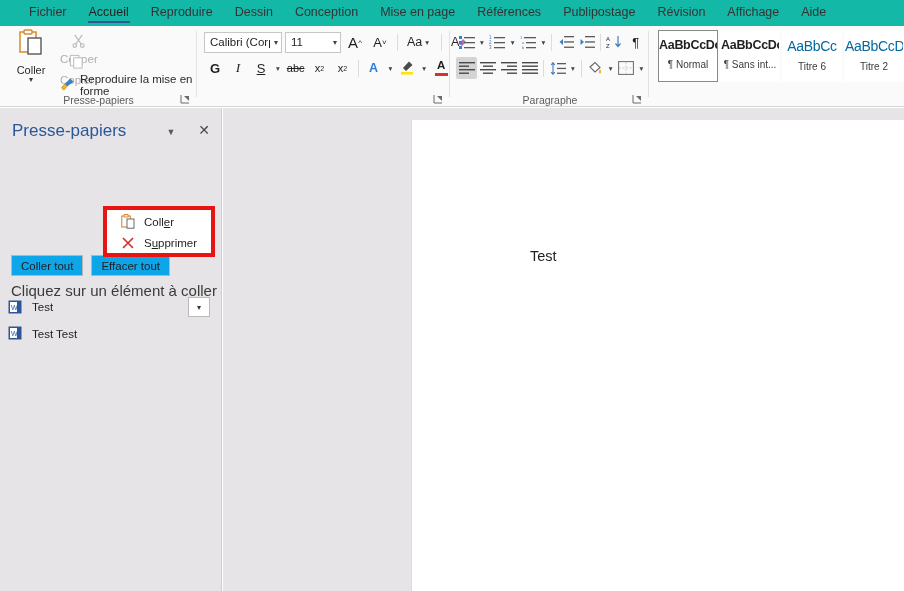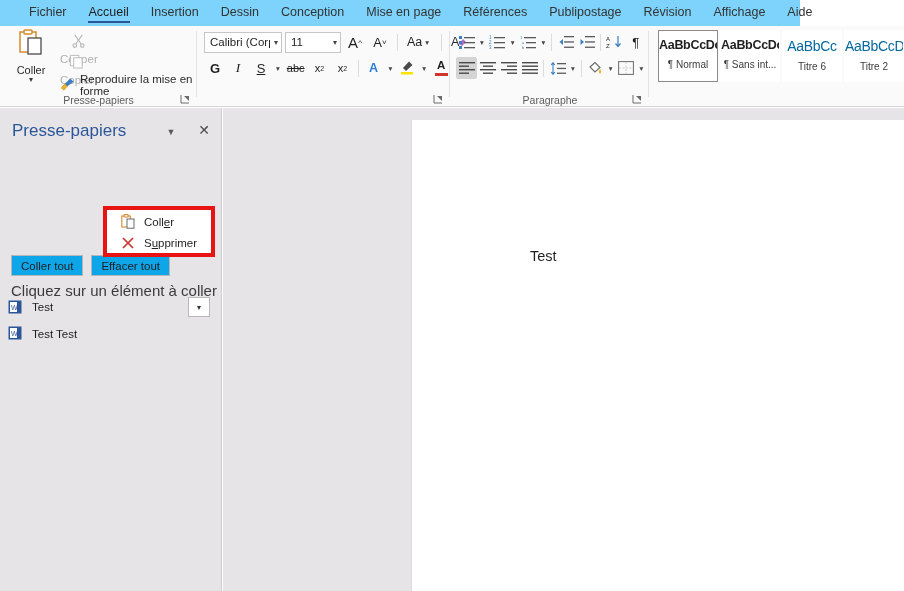--- a/index.html
+++ b/index.html
@@ -7,22 +7,22 @@
     width: 904px; height: 591px;
     overflow: hidden;
     font-family: "Liberation Sans", sans-serif;
     background: #ffffff;
     color: #1f1f1f;
   }
   #app { position: relative; width: 904px; height: 591px; }
 
   
   .tabbar {
-    position: absolute; top: 0; left: 0; width: 800px; height: 26px;
-    background: #7dd3fc;
+    position: absolute; top: 0; left: 0; width: 904px; height: 26px;
+    background: #14b8a6;
     display: flex; align-items: center;
     padding-left: 18px;
   }
   .tab {
     position: relative;
     font-size: 12.5px;
     color: #333333;
     padding: 3px 11px 5px 11px;
     white-space: nowrap;
     cursor: default;
@@ -197,21 +197,21 @@
   }
 </style>
 </head>
 <body>
 
 <div id="app">
 
   <div class="tabbar">
     <div class="tab">Fichier</div>
     <div class="tab active">Accueil</div>
-    <div class="tab">Insertion</div>
+    <div class="tab">Reproduire</div>
     <div class="tab">Dessin</div>
     <div class="tab">Conception</div>
     <div class="tab">Mise en page</div>
     <div class="tab">Références</div>
     <div class="tab">Publipostage</div>
     <div class="tab">Révision</div>
     <div class="tab">Affichage</div>
     <div class="tab">Aide</div>
   </div>
 

